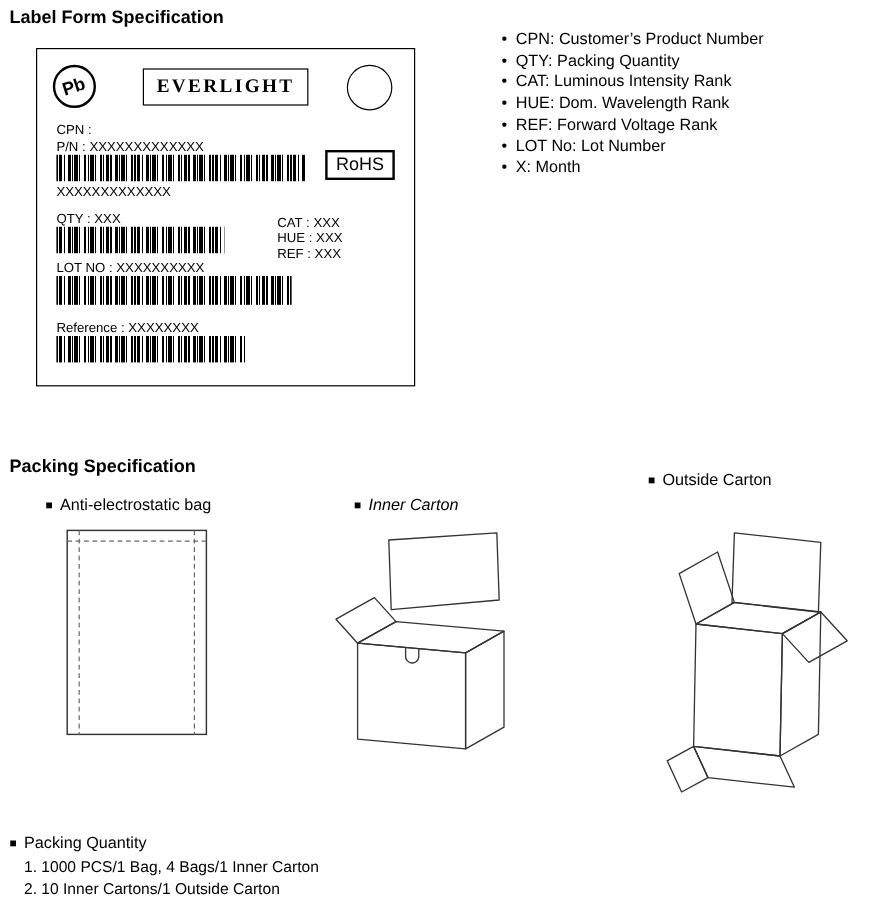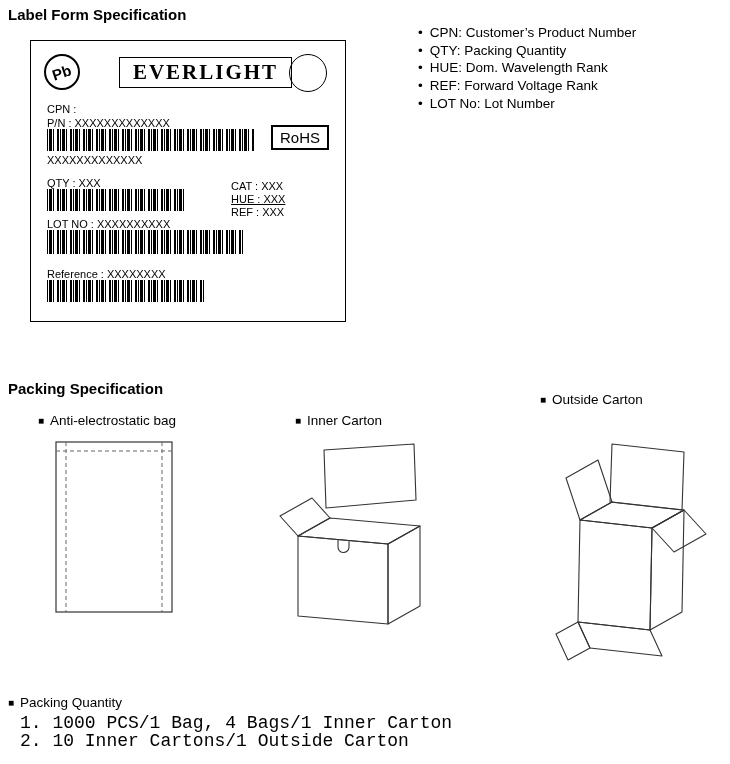--- a/index.html
+++ b/index.html
@@ -18,23 +18,23 @@
     border:1px solid #000; background:#fff;
   }
   .pb-circle {
     position:absolute; left:13px; top:13px; width:36px; height:36px;
     border:2px solid #000; border-radius:50%;
     display:flex; align-items:center; justify-content:center;
     font-weight:bold; font-size:15px;
   }
   .pb-circle span { display:inline-block; transform:rotate(-18deg); }
   .brand-box {
-    position:absolute; left:88px; top:16px; width:173px; height:31px;
+    position:absolute; left:88px; top:16px; width:138px; height:31px;
     border:1.5px solid #000; display:flex; align-items:center; justify-content:center;
-    font-family:"Liberation Serif", serif; font-weight:bold; font-size:21px; letter-spacing:2px;
+    font-family:"Liberation Serif", serif; font-weight:bold; font-size:16px; letter-spacing:2px;
   }
   .round-mark {
     position:absolute; left:258px; top:13px; width:38px; height:38px;
     border:1.5px solid #000; border-radius:50%;
   }
   .sm { font-size:11px; line-height:12px; white-space:nowrap; }
   .barcode {
     background-color:#fff;
     background-image: repeating-linear-gradient(90deg,
       #000 0, #000 1px, #fff 1px, #fff 2px,
@@ -49,21 +49,21 @@
 
   
   .bullets { position:absolute; left:418px; top:24px; width:310px; list-style:none; }
   .bullets li { font-size:13.5px; line-height:17.7px; white-space:nowrap; }
   .bullets li::before { content:"•"; margin-right:7px; }
 
   
   .sq { font-size:13.5px; white-space:nowrap; }
   .sq::before { content:"■"; font-size:10px; margin-right:6px; vertical-align:1px; }
 
-  .qline { font-size:18px; line-height:18px; white-space:nowrap;font-family:Liberation Mono, monospace; }
+  .qline { font-size:13px; line-height:18px; white-space:nowrap; }
 
   svg { display:block; }
 </style>
 </head>
 <body>
 
 <div class="abs h1" style="left:8px; top:6px;">Label Form Specification</div>
 
 <div class="label-box">
   <div class="pb-circle">
@@ -76,42 +76,44 @@
   <div class="abs sm" style="left:16px; top:76px;">P/N : XXXXXXXXXXXXX</div>
   <div class="abs barcode" style="left:16px; top:88px; width:208px; height:22px;"></div>
   <div class="abs sm" style="left:16px; top:113px;">XXXXXXXXXXXXX</div>
 
   <div class="rohs">RoHS</div>
 
   <div class="abs sm" style="left:16px; top:136px;">QTY : XXX</div>
   <div class="abs barcode" style="left:16px; top:148px; width:140px; height:22px;"></div>
 
   <div class="abs sm" style="left:200px; top:139px;">CAT : XXX</div>
-  <div class="abs sm" style="left:200px; top:152px;text-decoration:underline;">HUE : XXX</div>
+  <div class="abs sm" style="left:200px; top:152px;">HUE : XXX</div>
   <div class="abs sm" style="left:200px; top:165px;">REF : XXX</div>
 
   <div class="abs sm" style="left:16px; top:177px;">LOT NO : XXXXXXXXXX</div>
   <div class="abs barcode" style="left:16px; top:189px; width:196px; height:24px;"></div>
 
   <div class="abs sm" style="left:16px; top:227px;text-align:right;">Reference : XXXXXXXX</div>
   <div class="abs barcode" style="left:16px; top:239px; width:158px; height:22px;"></div>
 </div>
 
 <ul class="bullets">
   <li>CPN: Customer’s Product Number</li>
   <li>QTY: Packing Quantity</li>
+  <li>CAT: Luminous Intensity Rank</li>
   <li>HUE: Dom. Wavelength Rank</li>
   <li>REF: Forward Voltage Rank</li>
   <li>LOT No: Lot Number</li>
+  <li>X: Month</li>
 </ul>
 
 <div class="abs h1" style="left:8px; top:380px;">Packing Specification</div>
 
 <div class="abs sq" style="left:38px; top:413px;">Anti-electrostatic bag</div>
-<div class="abs sq" style="left:295px; top:413px;">Inner Carton</div>
+<div class="abs sq" style="left:295px; top:413px;font-style:italic;">Inner Carton</div>
 <div class="abs sq" style="left:540px; top:392px;">Outside Carton</div>
 
 <svg class="abs" style="left:50px; top:438px;" width="130" height="178" viewBox="0 0 130 178">
   <rect x="6" y="4" width="116" height="170" fill="none" stroke="#333" stroke-width="1.2"></rect>
   <line x1="16" y1="4" x2="16" y2="174" stroke="#666" stroke-width="1" stroke-dasharray="4 3"></line>
   <line x1="112" y1="4" x2="112" y2="174" stroke="#666" stroke-width="1" stroke-dasharray="4 3"></line>
   <line x1="6" y1="13" x2="122" y2="13" stroke="#666" stroke-width="1" stroke-dasharray="4 3"></line>
 </svg>
 
 <svg class="abs" style="left:268px; top:440px;" width="168" height="192" viewBox="0 0 168 192">

